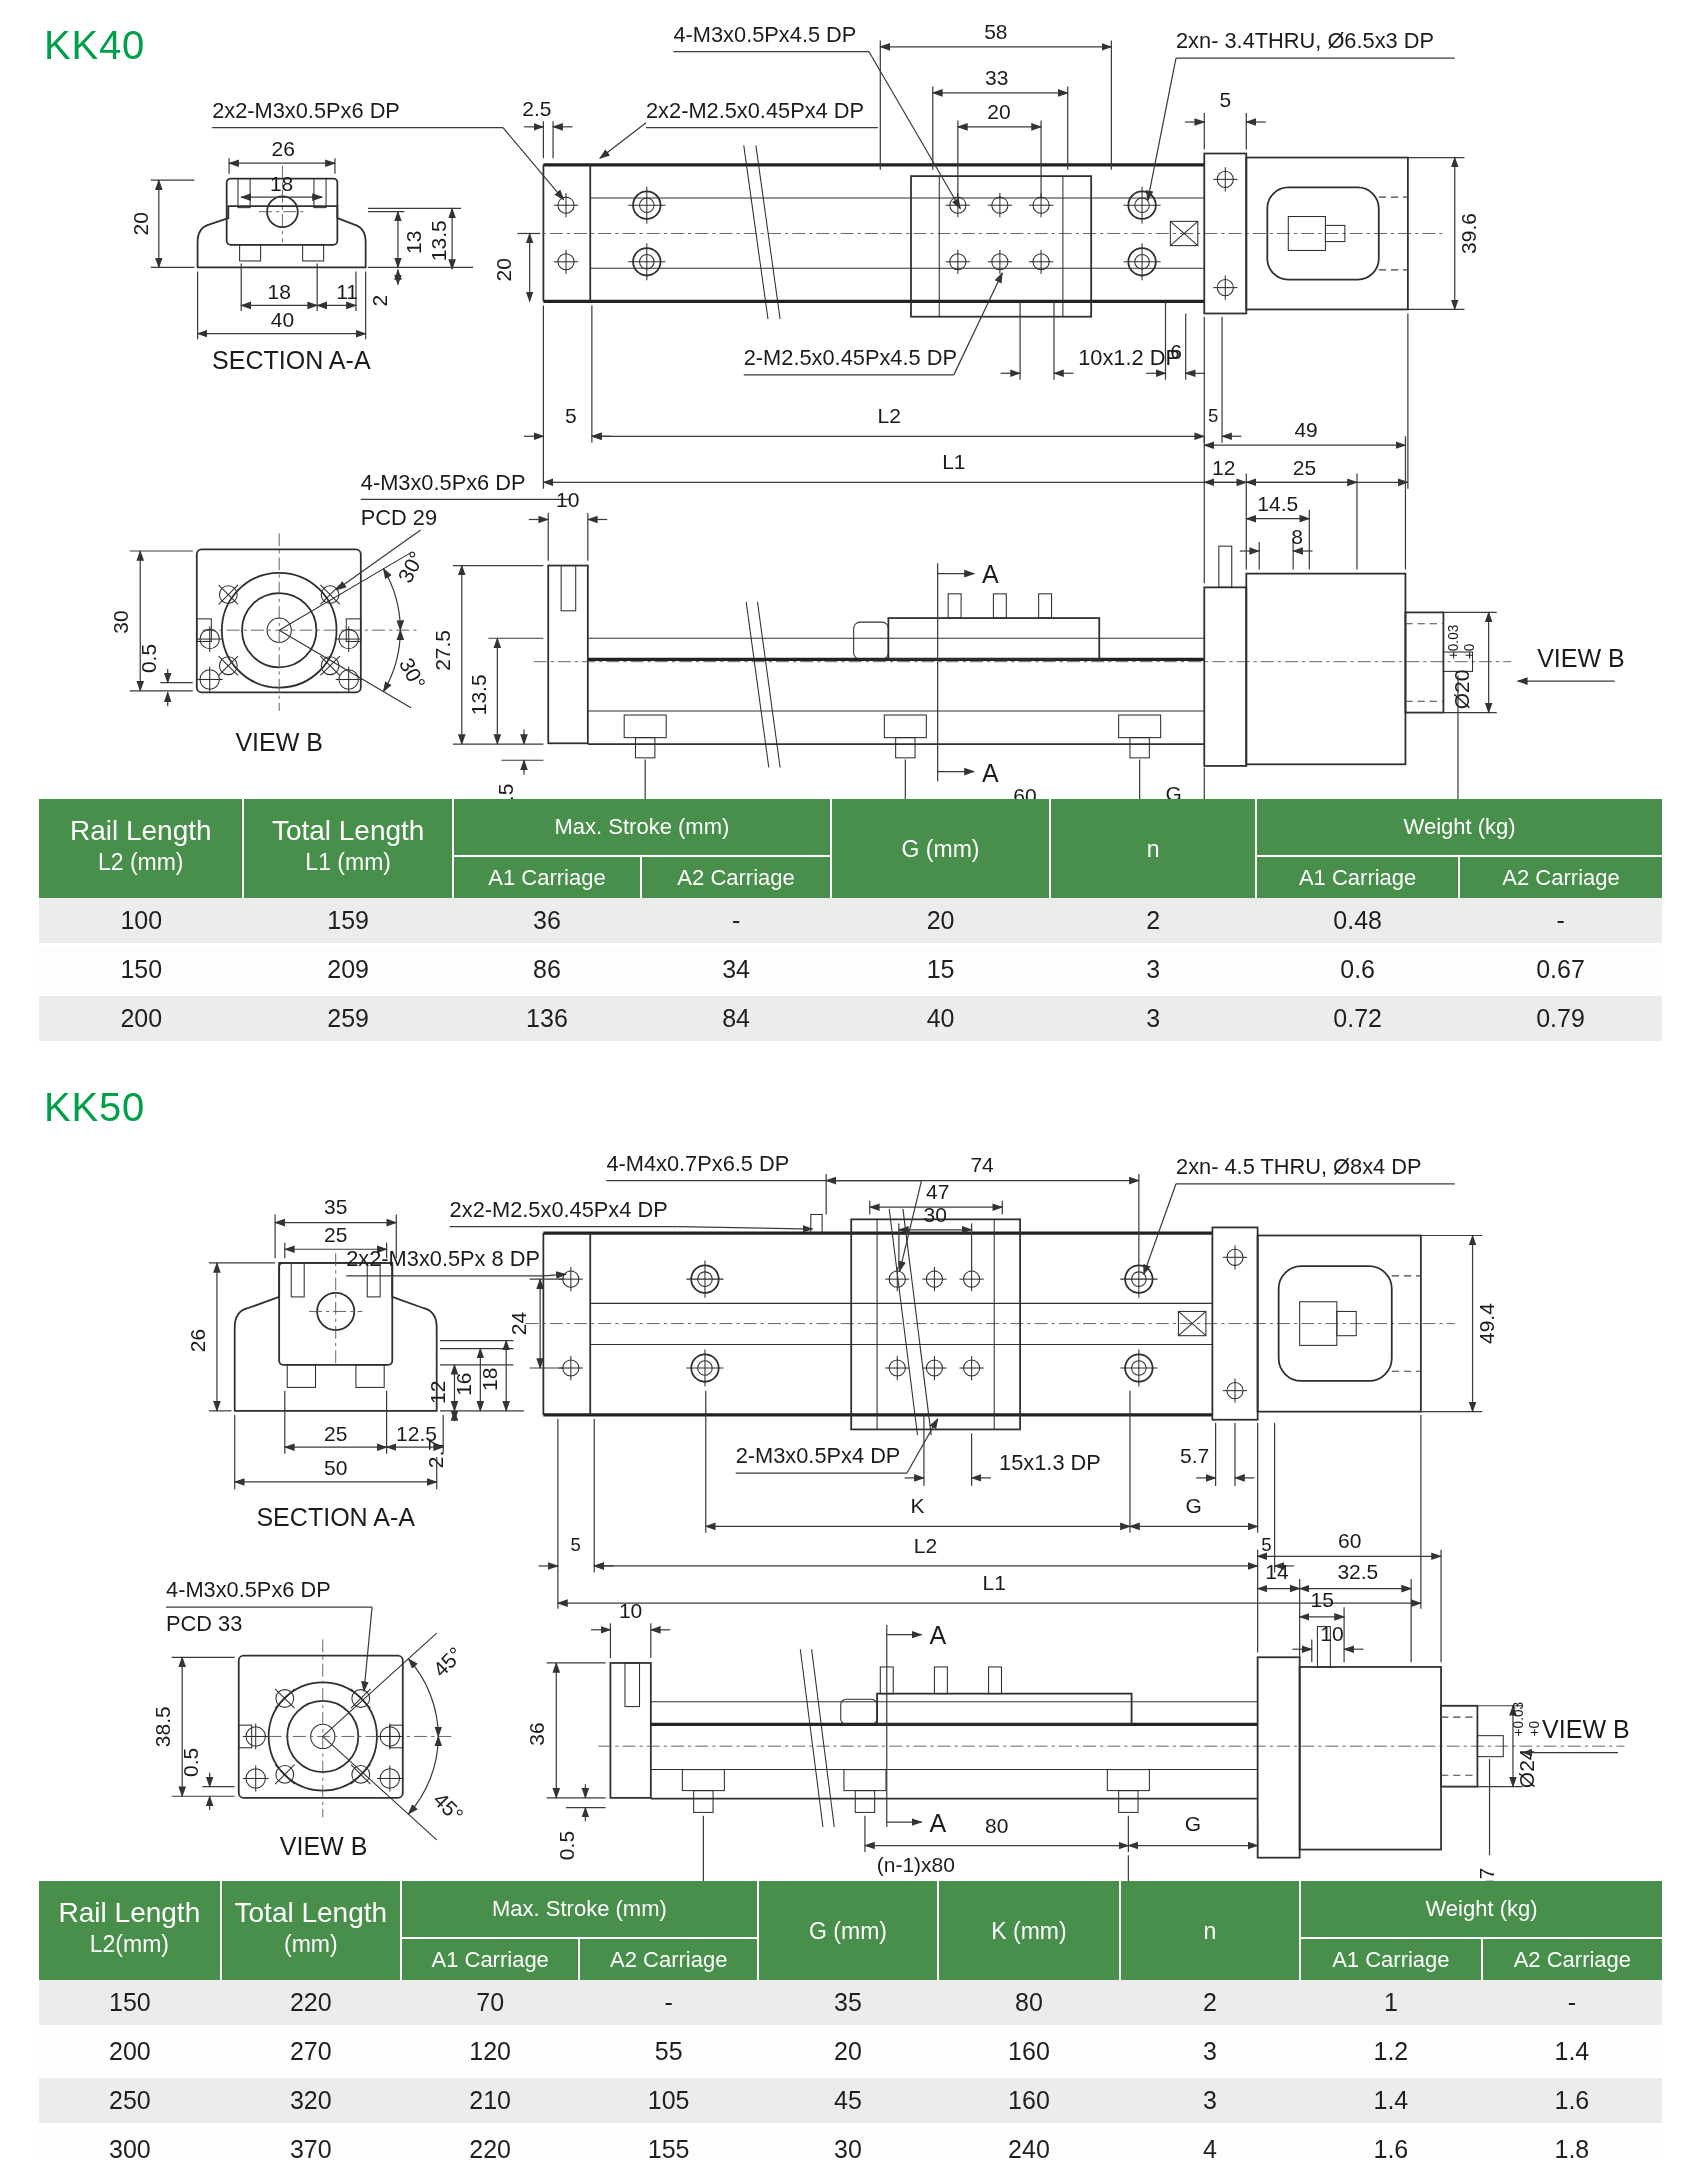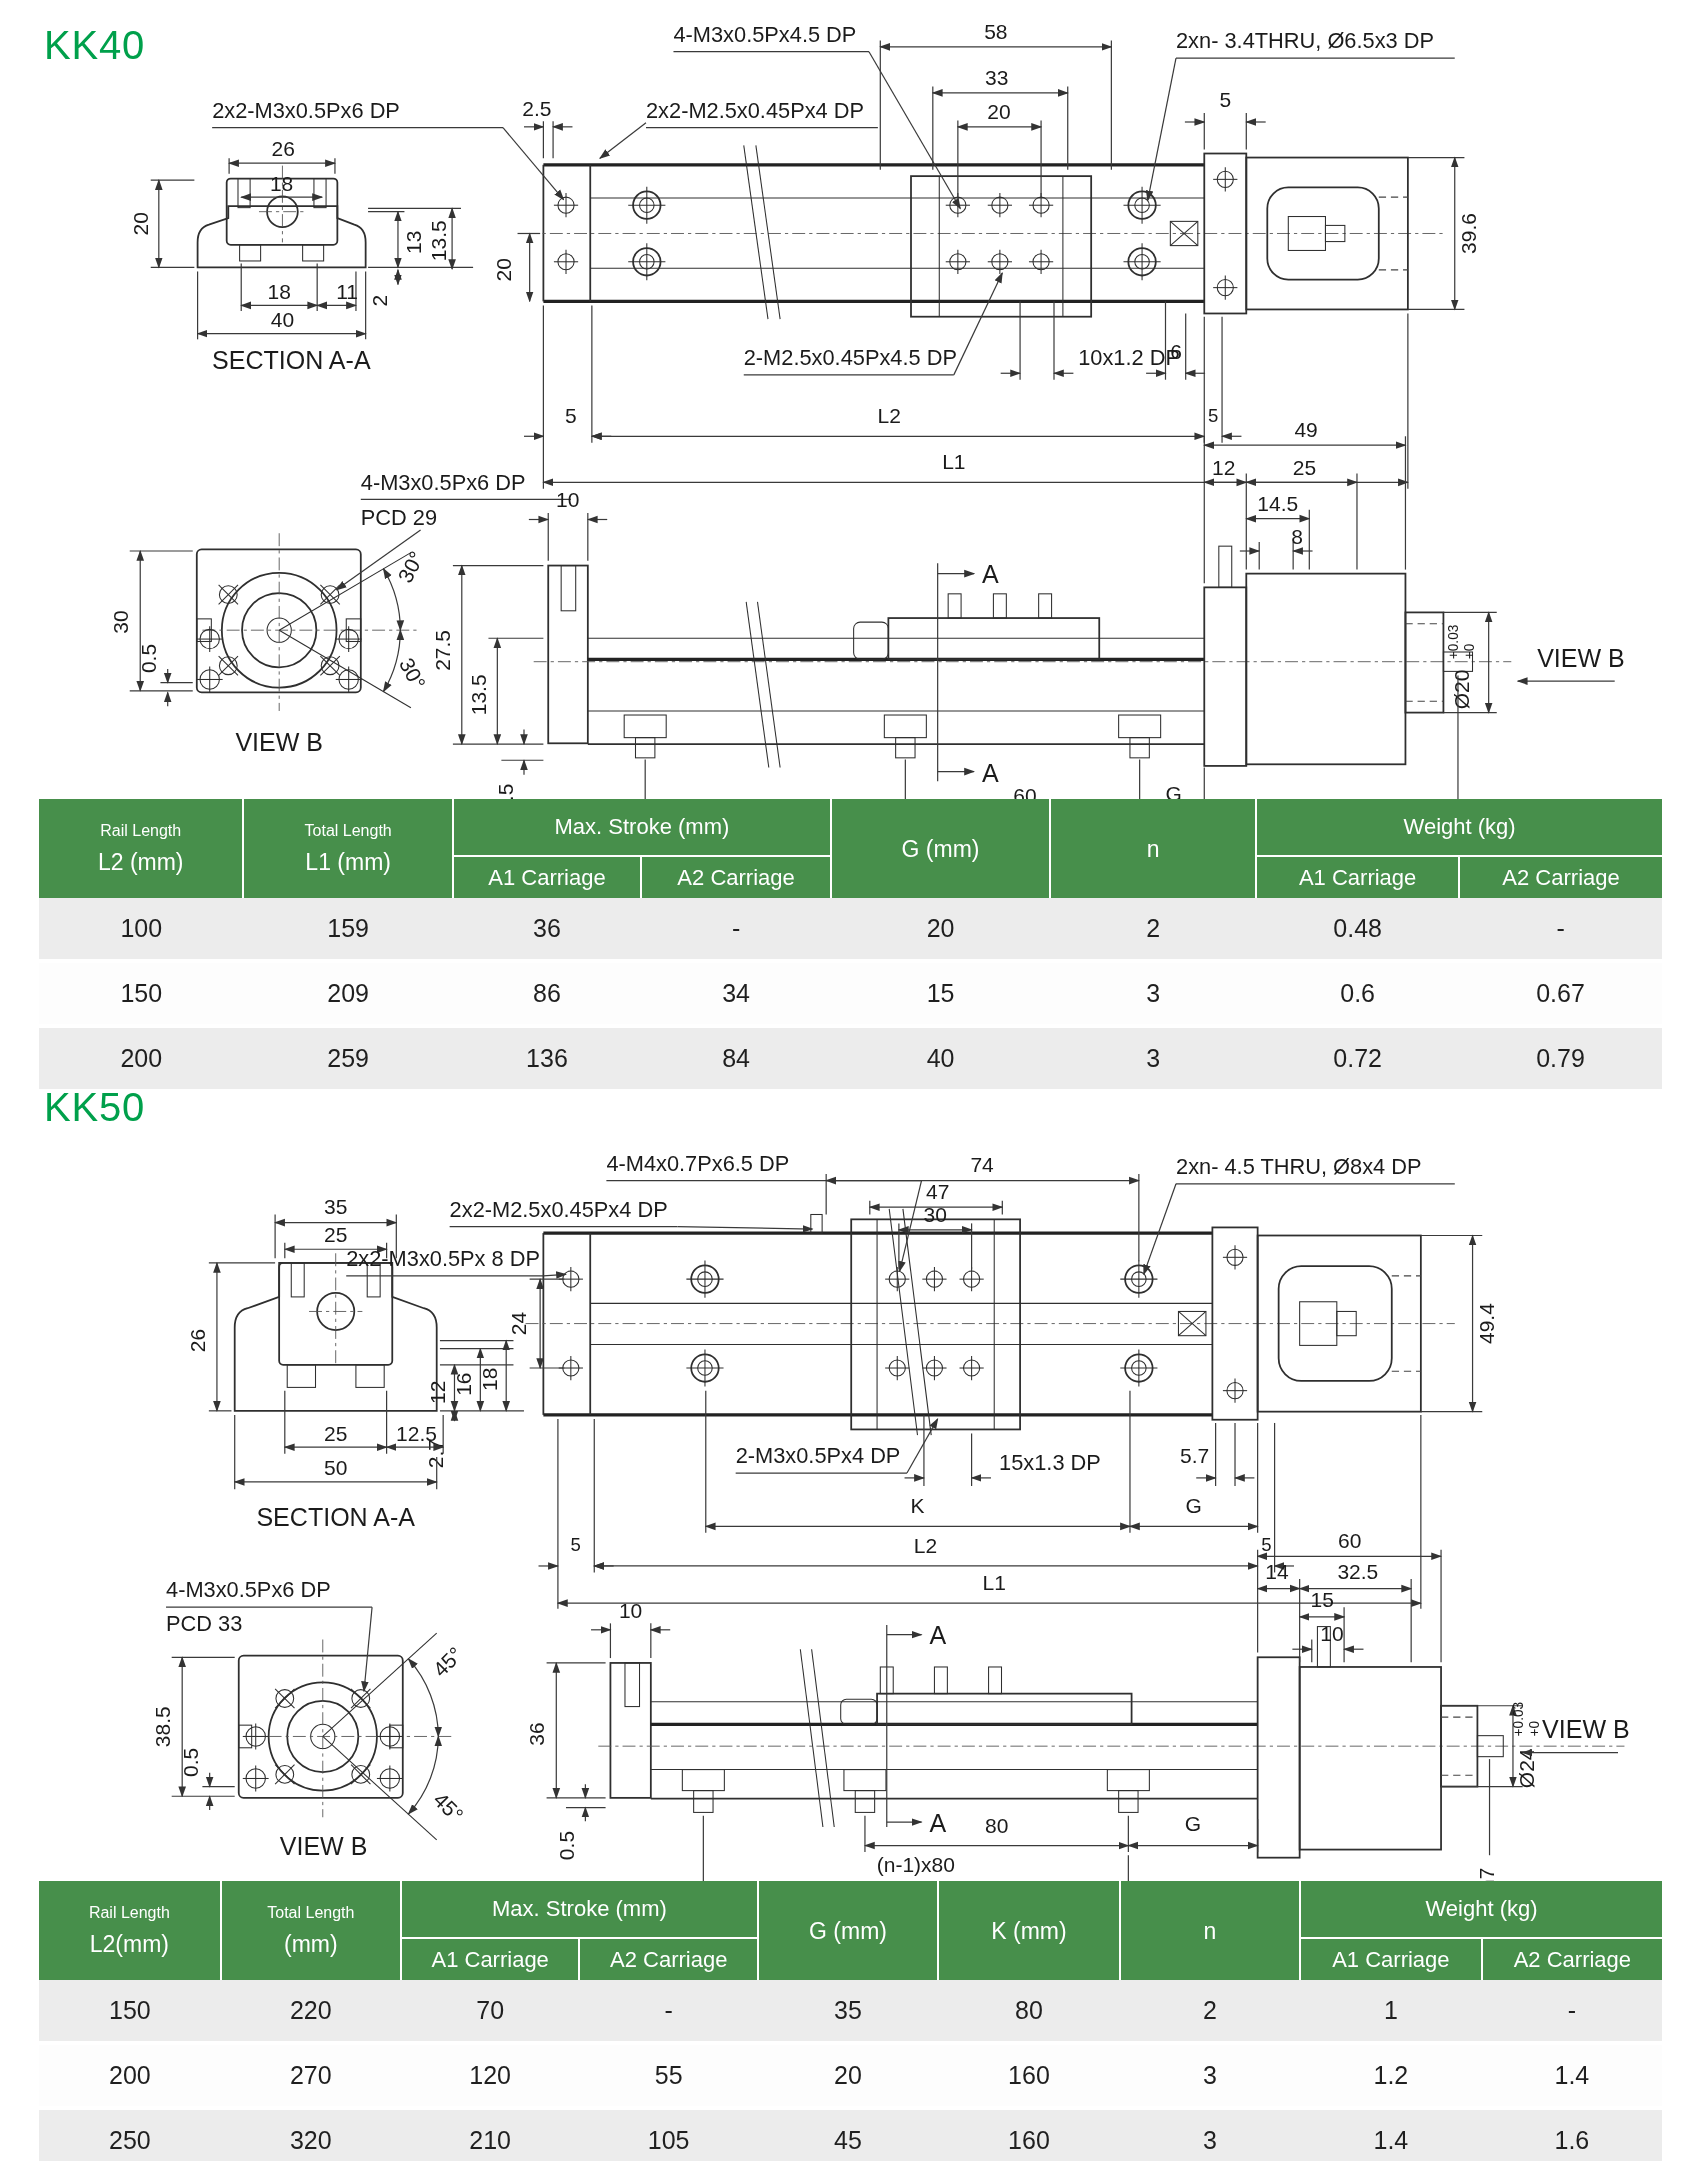--- a/index.html
+++ b/index.html
@@ -17,29 +17,29 @@
   svg text.lb{font-size:27px;}
   svg text.cp{font-size:31px;}
   svg text.sm{font-size:23px;}
   svg text.tt{font-size:17px;}
   svg text.mid{text-anchor:middle;}
   .dtable{position:absolute;border-collapse:collapse;table-layout:fixed;}
   .dtable th{background:#478f4b;color:#fff;font-weight:normal;vertical-align:middle;text-align:center;}
   .dtable th{border-left:2.4px solid #fff;}
   .dtable th.nb{border-left:none;}
   .dtable th.grp{border-bottom:2.4px solid #fff;}
-  .dtable .h1{display:block;font-size:16px;line-height:27.5px;}
+  .dtable .h1{display:block;font-size:28px;line-height:27.5px;}
   .dtable .h2{display:block;font-size:23px;line-height:36px;}
   .dtable .hs{font-size:22px;}
   .dtable thead tr.r1{height:57px;}
   .dtable thead tr.r2{height:42px;}
   .dtable tbody tr{height:40px;border-bottom:4px solid #fff;}
   .dtable tbody tr:nth-child(odd){background:#ececec;}
   .dtable tbody tr:nth-child(even){background:#fdfdfd;}
-  .dtable td{text-align:center;font-size:25px;color:#1f1f1f;padding:16px;}
+  .dtable td{text-align:center;font-size:25px;color:#1f1f1f;padding:8px;}
 </style>
 </head>
 <body>
 
 <div id="page">
 
   <div class="model-title" style="left:44px;top:22.6px;">KK40</div>
   <div class="model-title" style="left:44px;top:1061px;margin-top:24px;">KK50</div>
 
   <svg width="1700" height="917" style="top:0;" viewBox="0 0 2103 1135">

